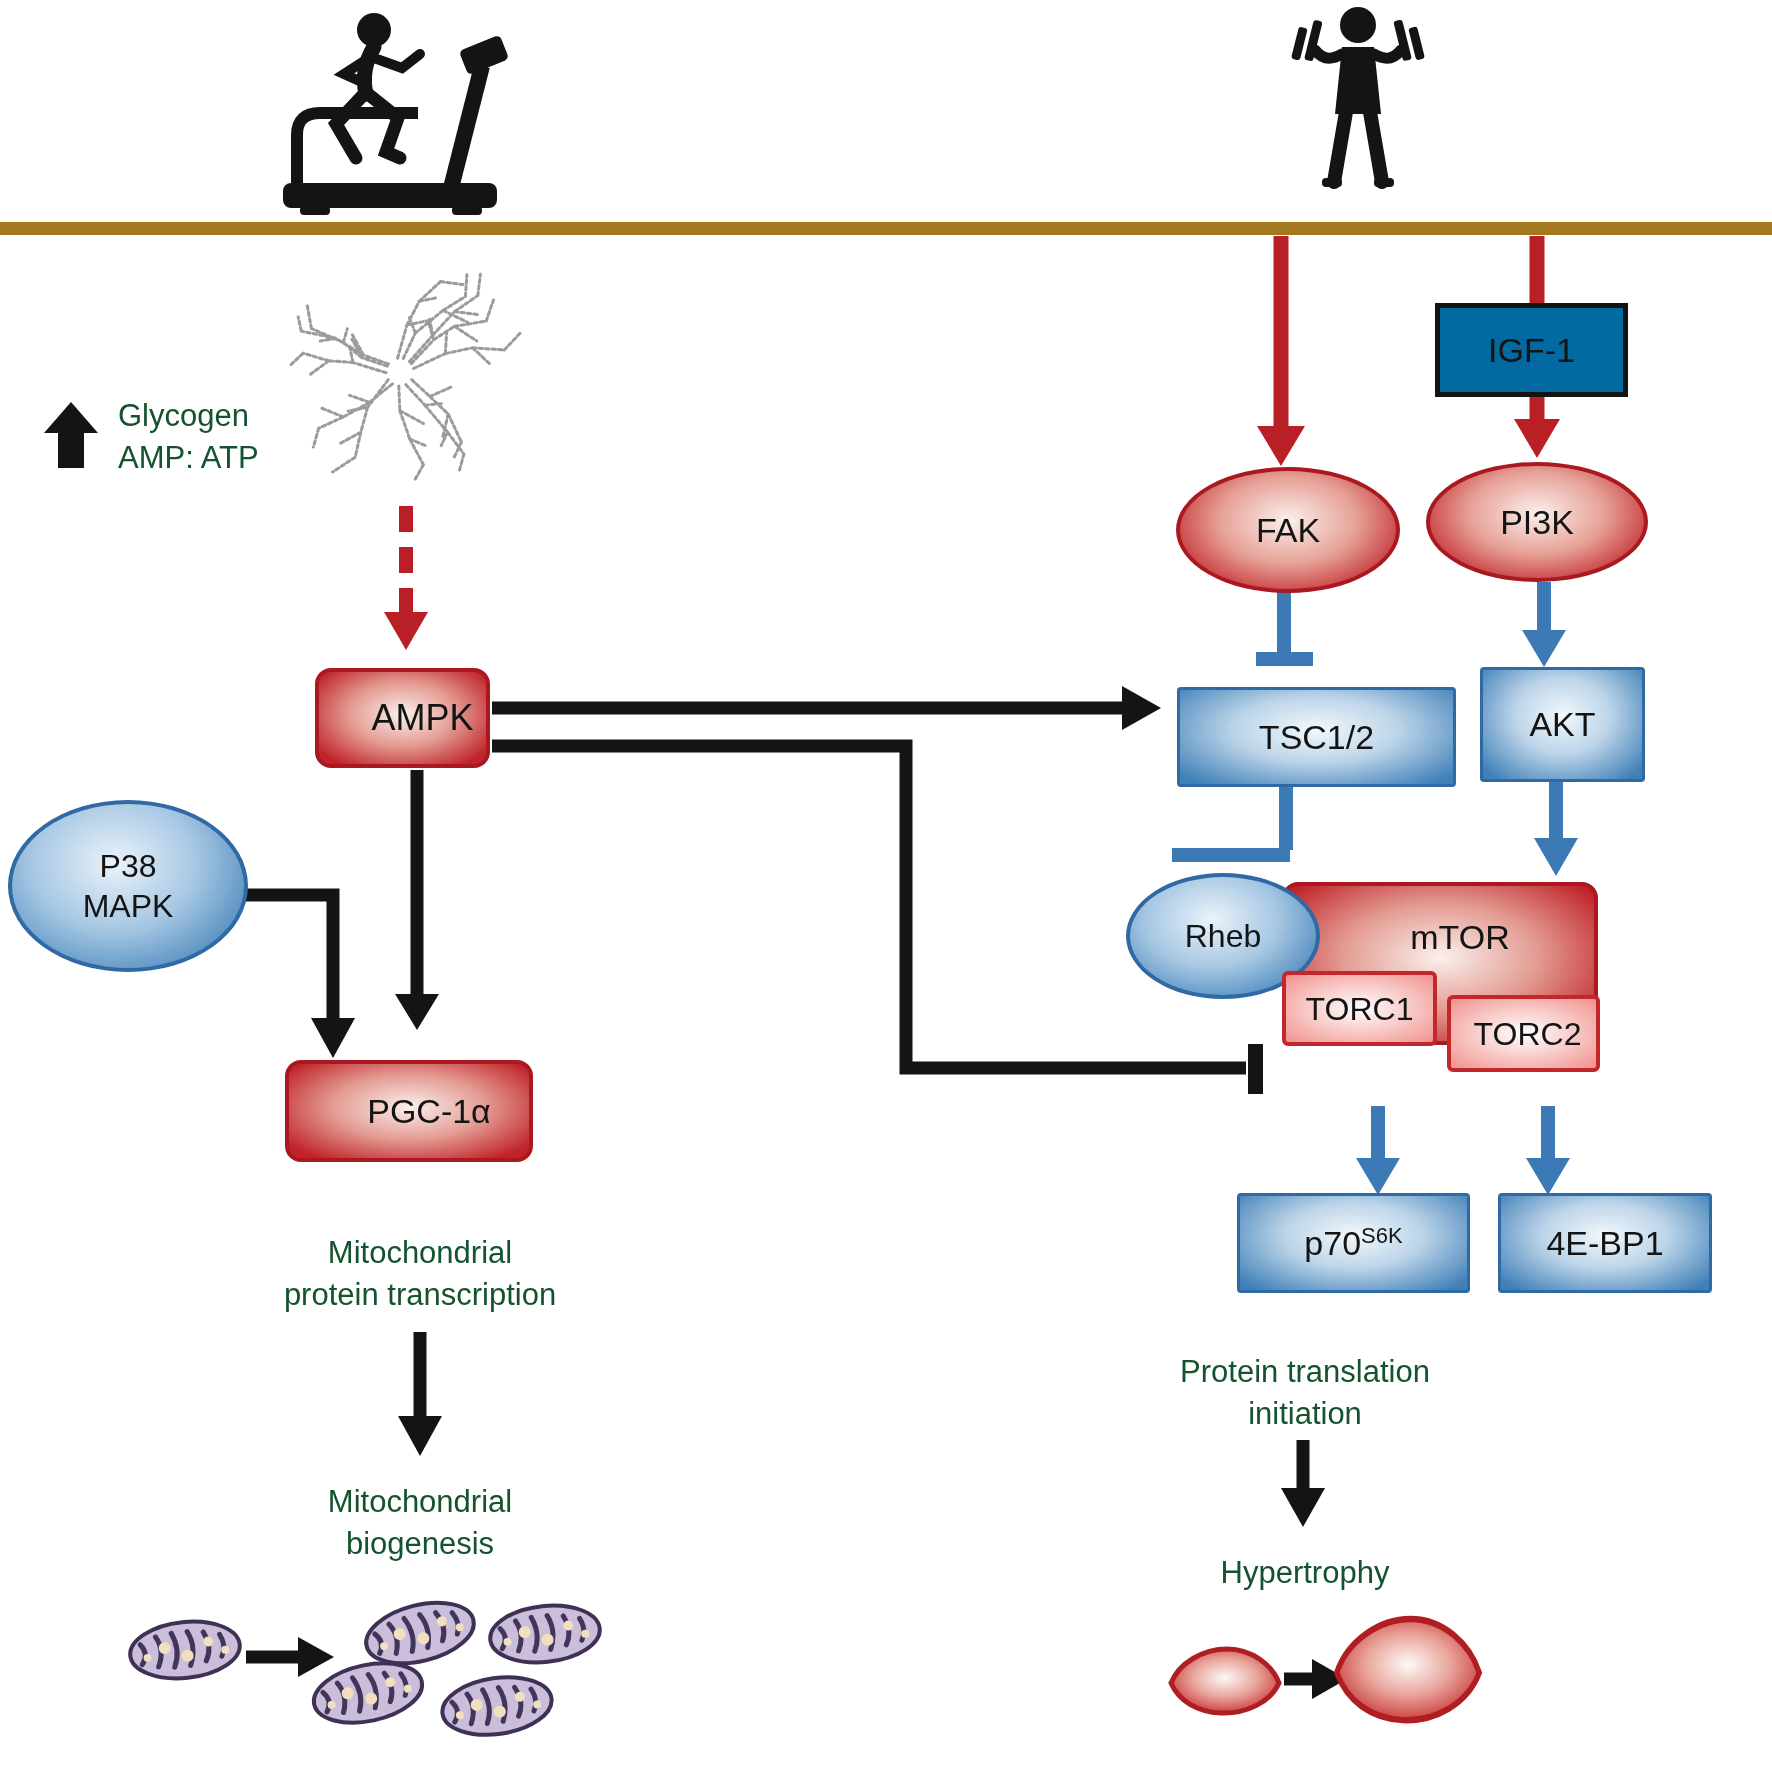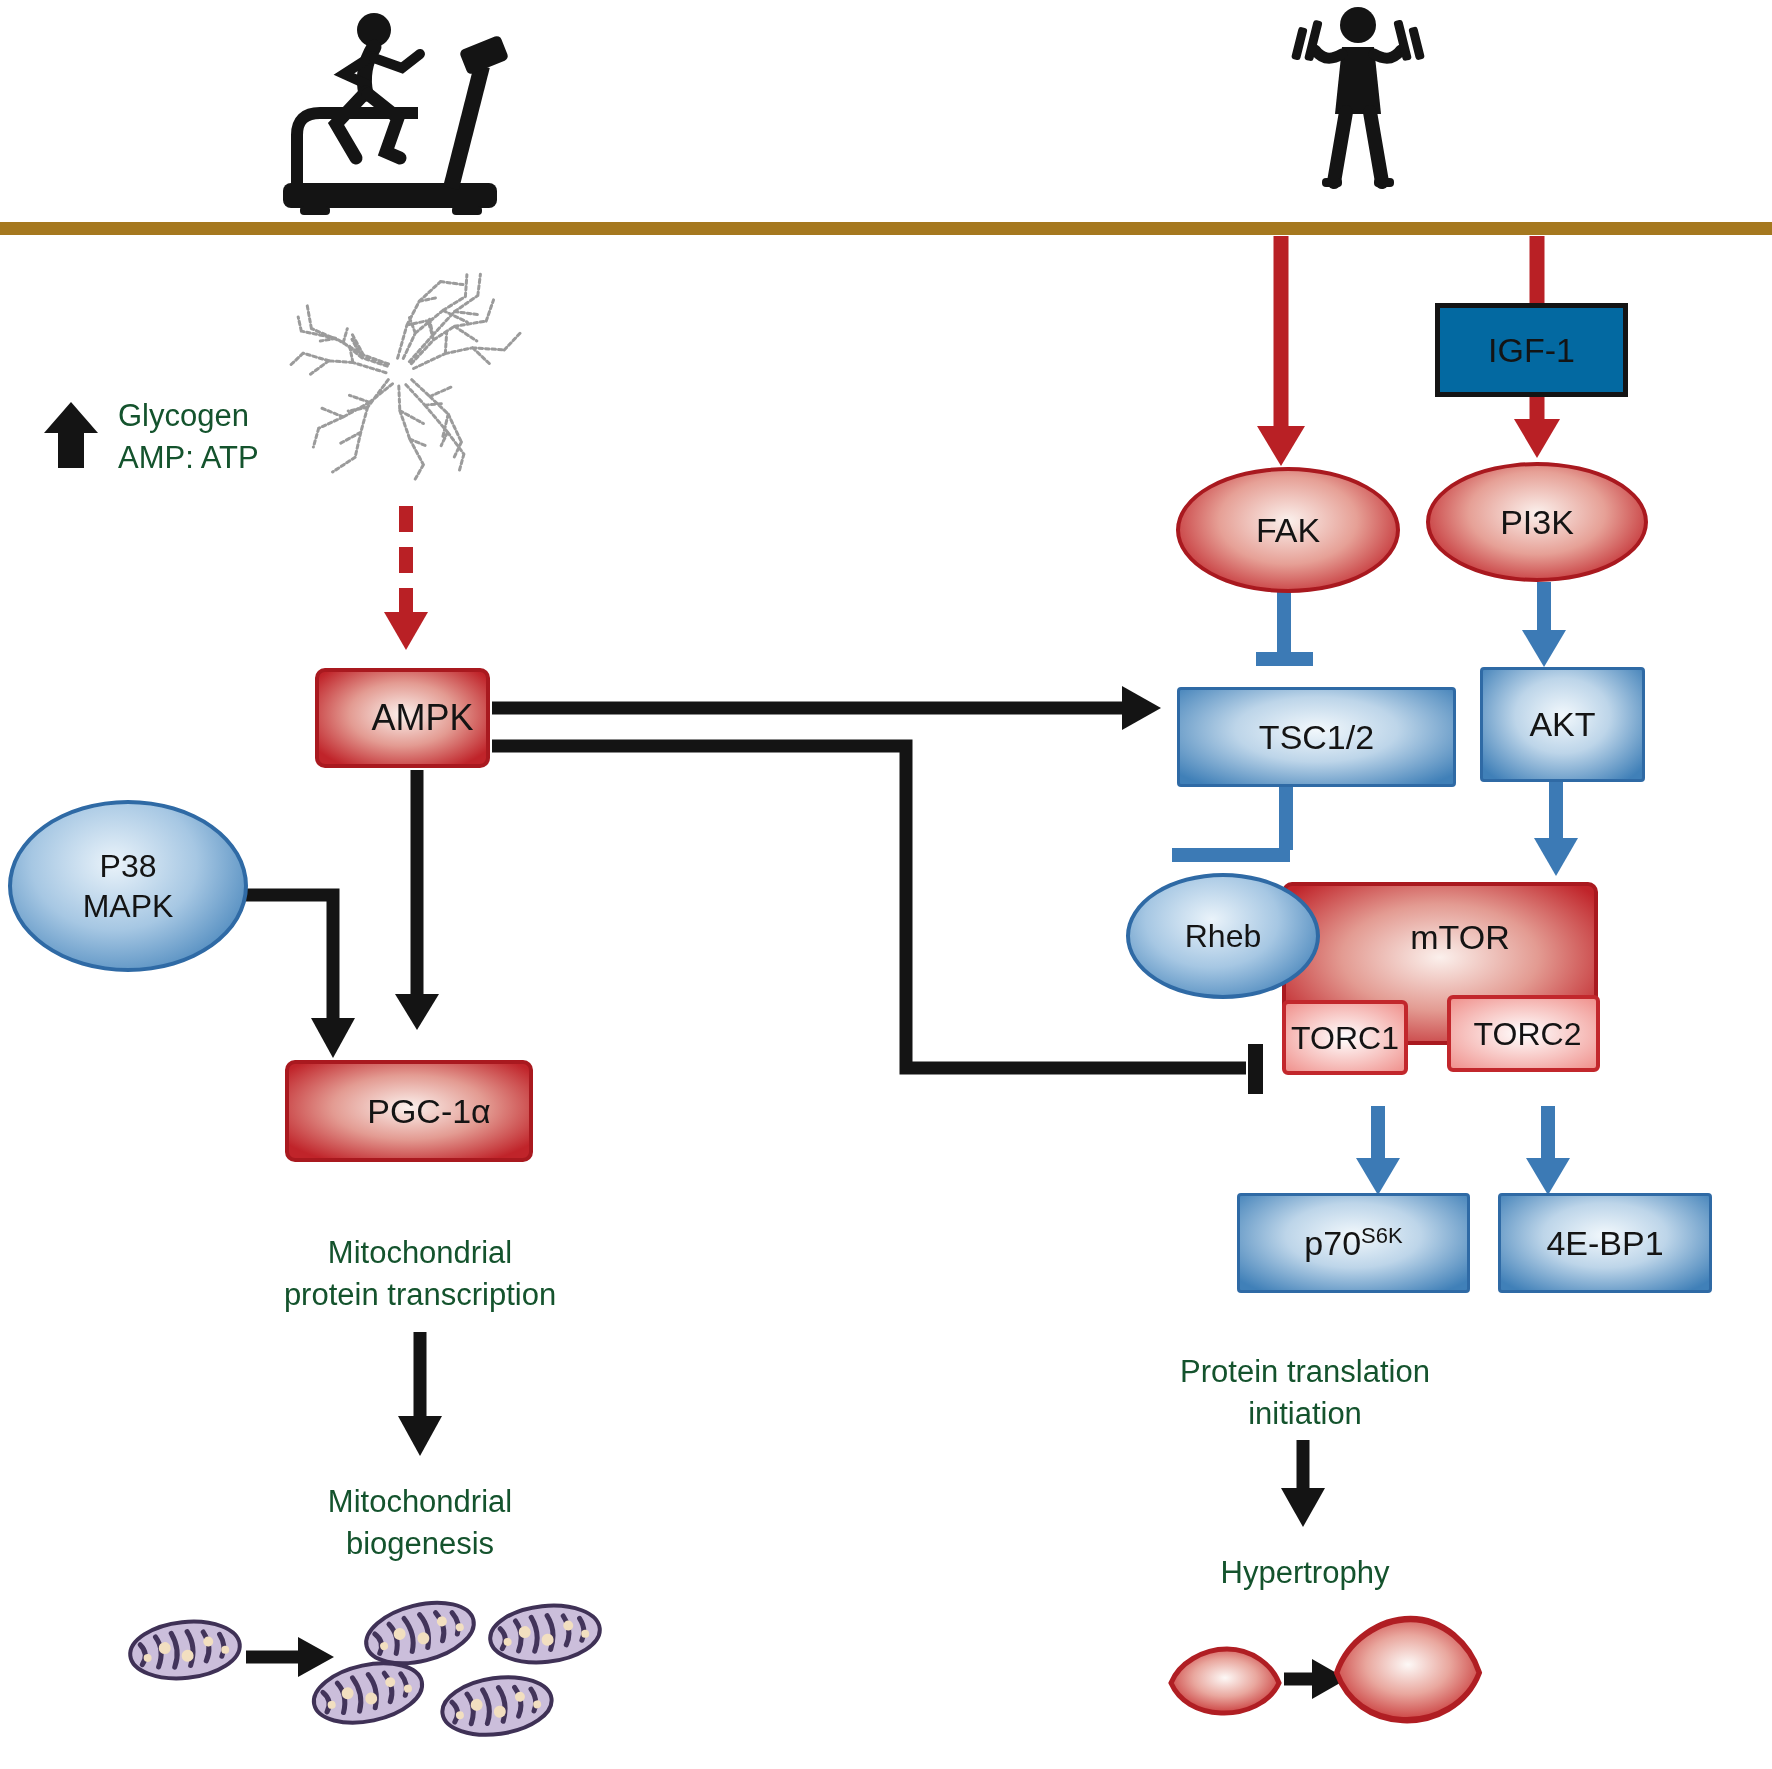--- a/index.html
+++ b/index.html
@@ -3,21 +3,21 @@
 <meta charset="utf-8">
 <style>
   html,body{margin:0;padding:0;background:#fff;}
   #stage{position:relative;width:1772px;height:1769px;background:#fff;overflow:hidden;
          font-family:"Liberation Sans",sans-serif;color:#141414;}
   #underlay{position:absolute;left:0;top:0;width:1772px;height:1769px;}
 
   
   .node{position:absolute;display:flex;align-items:center;justify-content:center;
         box-sizing:border-box;text-align:center;color:#141414;}
-  .red-box{border:4px solid var(--node-red-border,#a9191f);border-radius:10px;
+  .red-box{border:4px solid var(--node-red-border,#a9191f);border-radius:16px;
         background:radial-gradient(ellipse at 50% 46%, #fbf0ec 0%, #e39b92 45%, var(--node-red,#c0242a) 88%);padding-left:40px;}
   .blue-box{border:3px solid var(--node-blue-border,#2f6aa5);border-radius:4px;
         background:radial-gradient(ellipse at 50% 42%, #f2f8fc 0%, #bdd5e9 42%, var(--node-blue,#4080b8) 92%);}
   .torc-box{border:4px solid var(--torc-pink-border,#c2272c);border-radius:6px;
         background:radial-gradient(ellipse at center, #ffffff 0%, #f7c4c1 55%, #f0918d 100%);}
   .red-ellipse{border:4px solid var(--node-red-border,#a9191f);border-radius:50%;
         background:radial-gradient(ellipse at 50% 42%, #fbf0ec 0%, #e6a096 45%, var(--node-red,#c0242a) 85%);}
   .blue-ellipse{border:4px solid var(--node-blue-border,#2f6aa5);border-radius:50%;
         background:radial-gradient(ellipse at 44% 36%, #eaf3fa 0%, #a6c7e3 45%, var(--node-blue,#4080b8) 88%);}
   .white-box{border:5px solid #141414;background:#0369a1;}
@@ -251,21 +251,21 @@
   </div>
 
   <div class="node red-box mtor-box" style="left:1282px;top:882px;width:316px;height:163px;">
     <span class="t34">mTOR</span>
   </div>
 
   <div class="node blue-ellipse" style="left:1126px;top:873px;width:194px;height:126px;">
     <span class="t32">Rheb</span>
   </div>
 
-  <div class="node torc-box" style="left:1282px;top:1000px;width:126px;height:75px;">
+  <div class="node torc-box" style="left:1282px;top:971px;width:155px;height:75px;">
     <span class="t32">TORC1</span>
   </div>
 
   <div class="node torc-box" style="left:1447px;top:995px;width:153px;height:77px;padding-left:8px;">
     <span class="t32">TORC2</span>
   </div>
 
   <div class="node blue-box" style="left:1237px;top:1193px;width:233px;height:100px;">
     <span class="t34"><span>p70</span><span class="supscript">S6K</span></span>
   </div>

